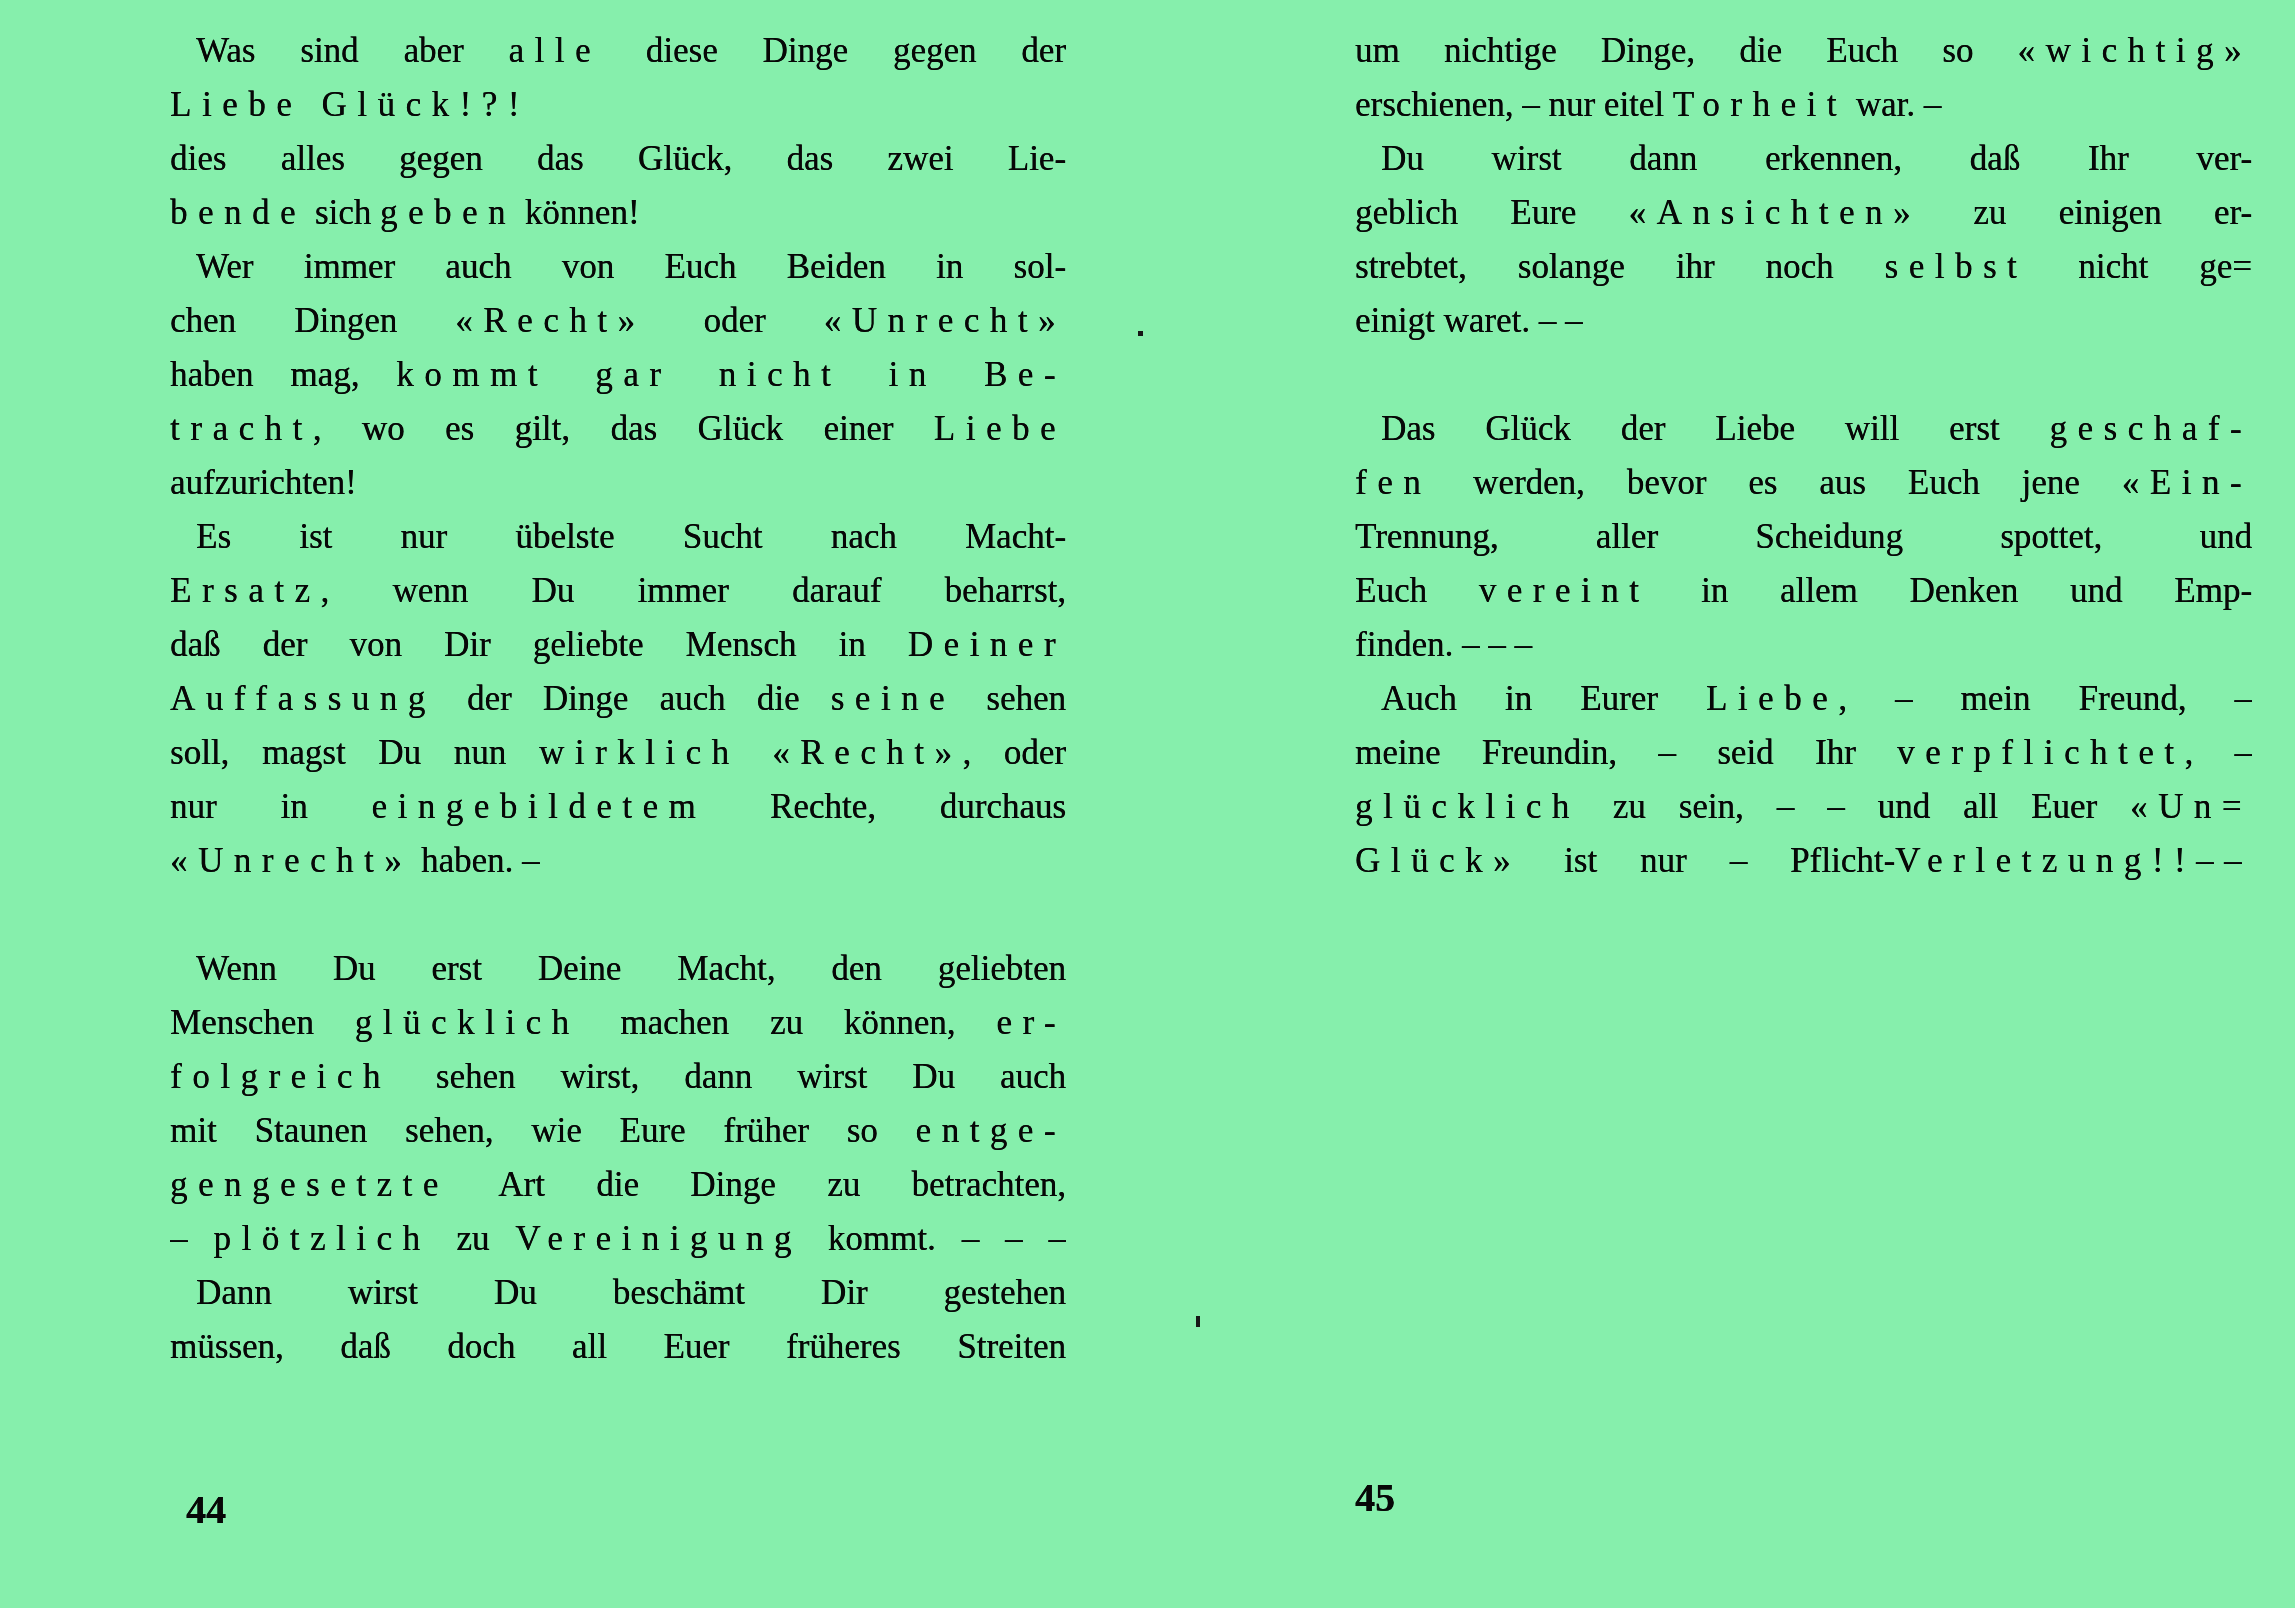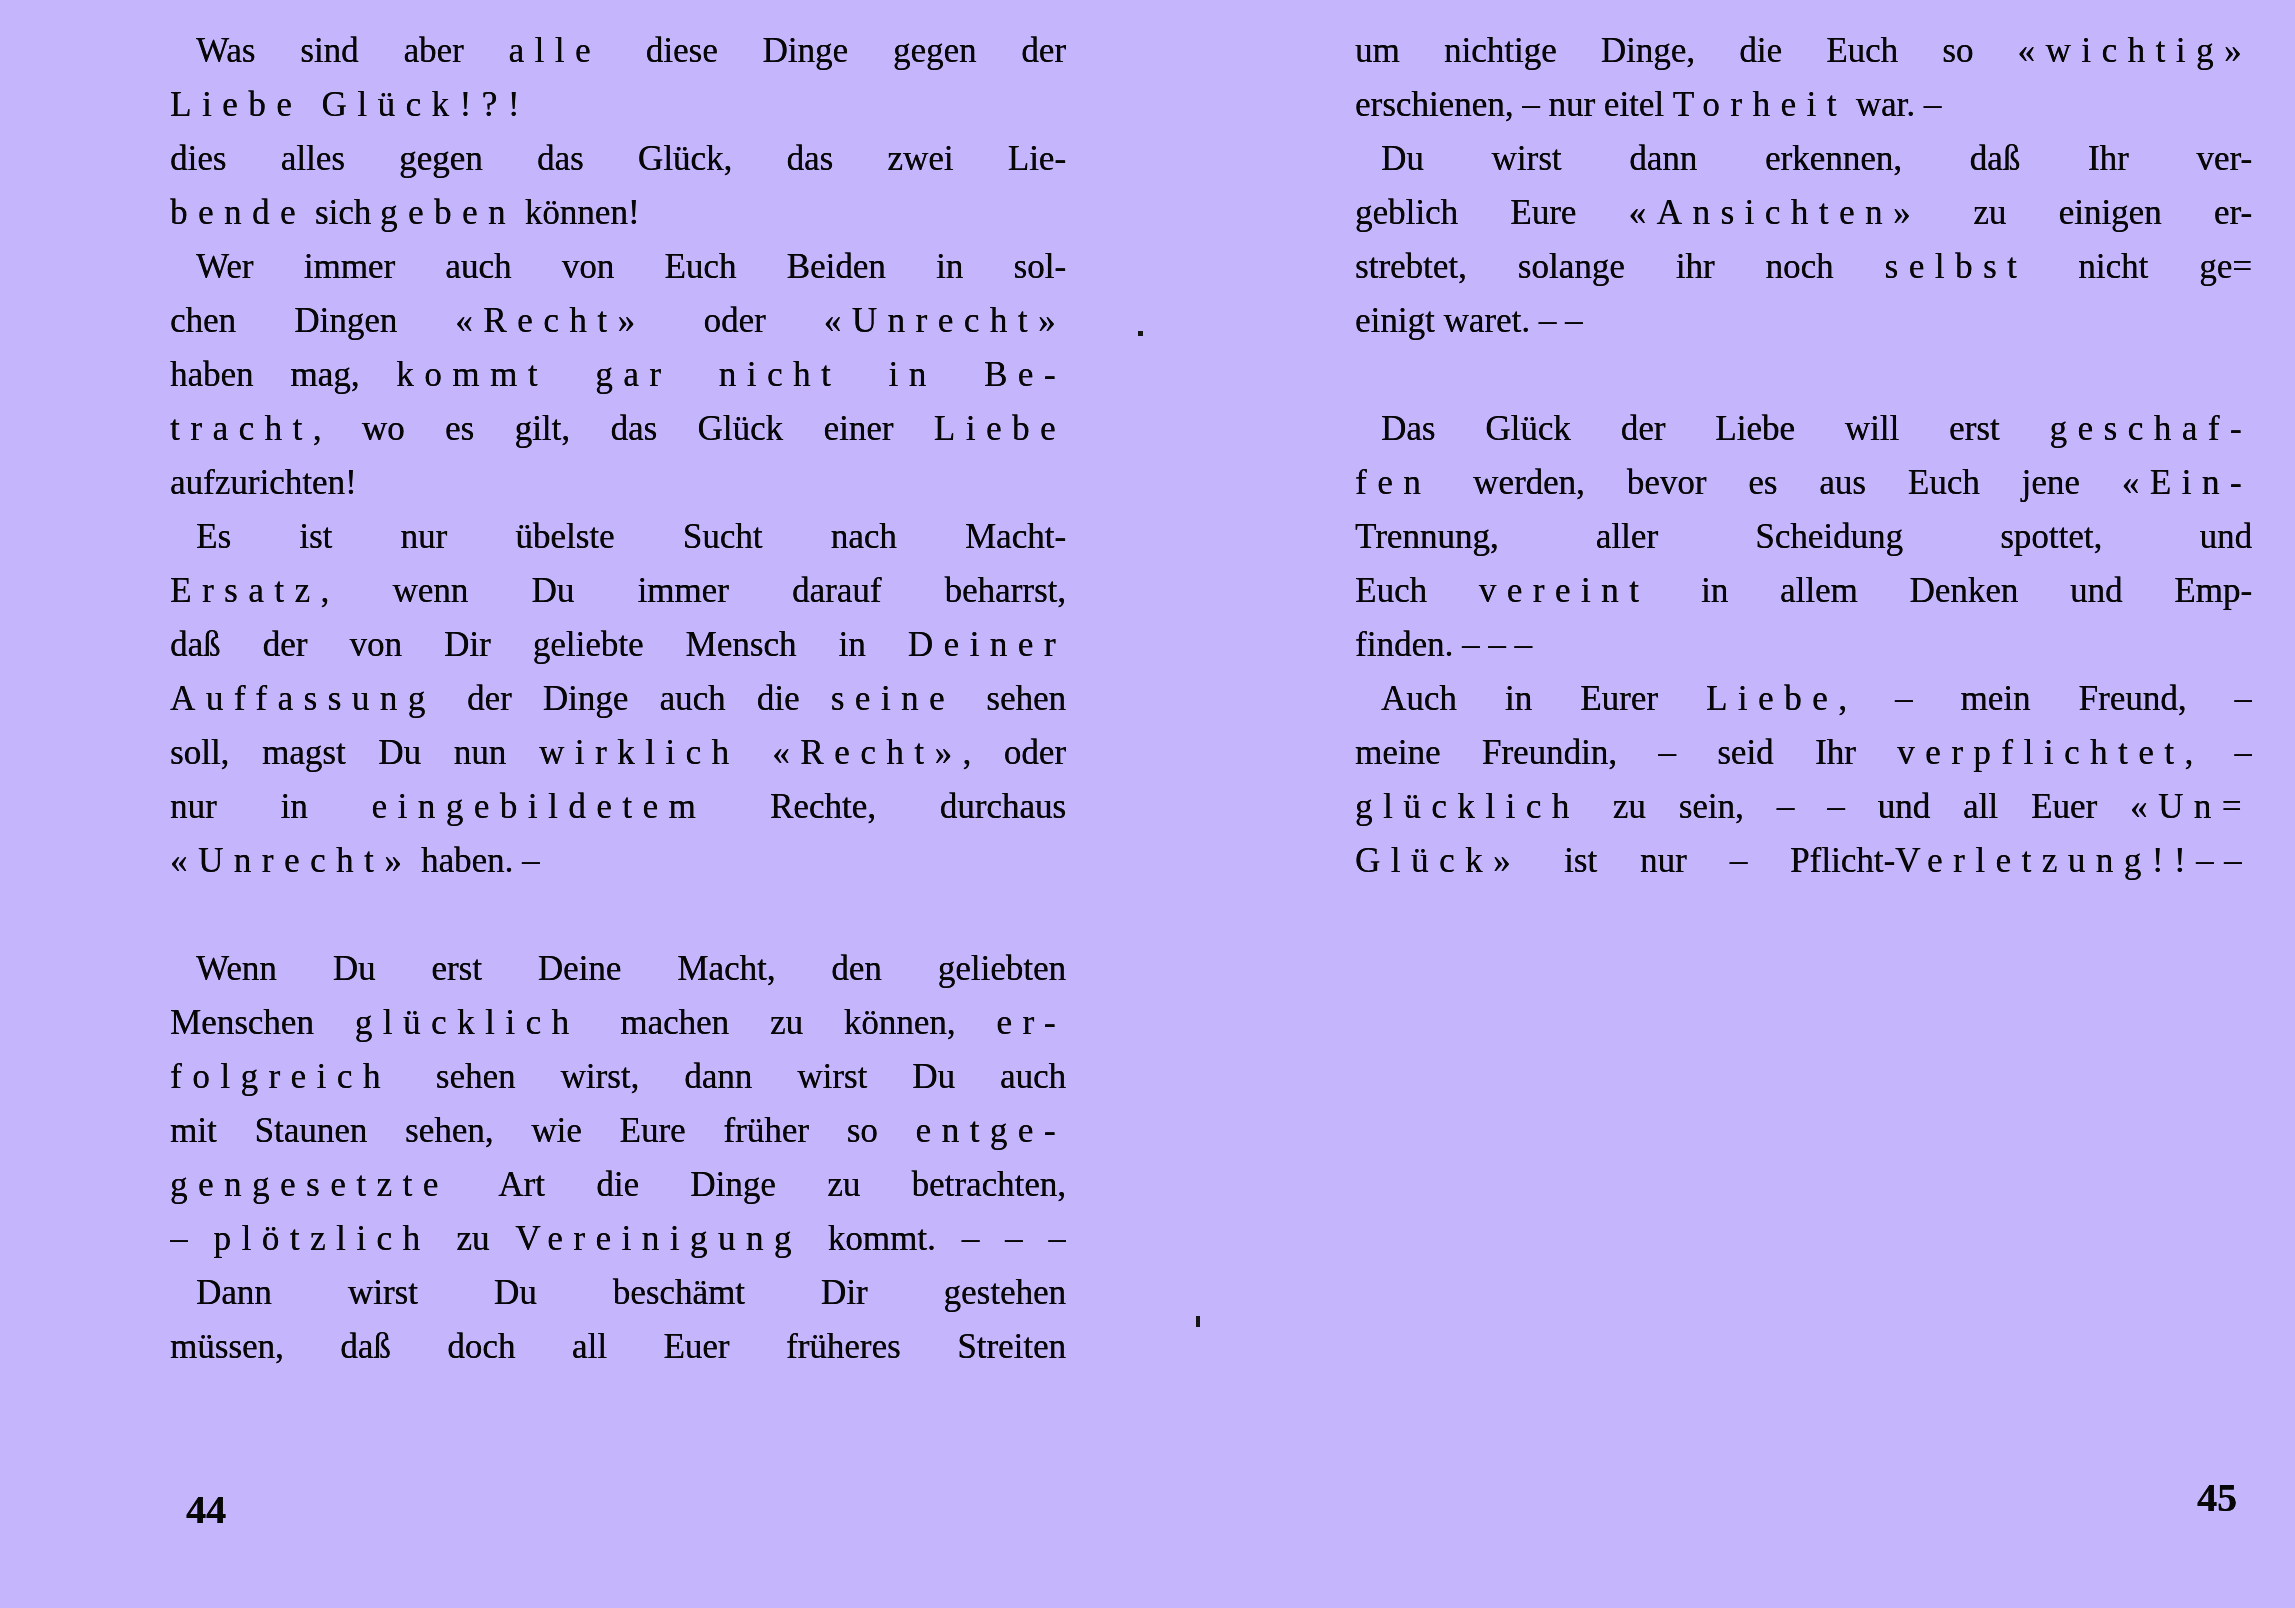--- a/index.html
+++ b/index.html
@@ -1,19 +1,19 @@
 <!DOCTYPE html>
 <html style="font-size:14px"><head>
 <meta charset="utf-8">
 <style>
   html,body{margin:0;padding:0;background:#ffffff;}
   #spread{
     position:relative;
     width:2295px;height:1609px;
-    background:#c4b5fd;
+    background:#86efac;
     color:#070707;
     font-family:"Liberation Serif","DejaVu Serif",serif;
     overflow:hidden;
   }
   .page-col{position:absolute;top:24px;}
   #left-col{left:170px;width:896px;}
   #right-col{left:1355px;width:897px;}
   .line{
     font-size:35px;
     line-height:54px;
@@ -27,21 +27,21 @@
   .line.j{text-align:justify;text-align-last:justify;text-justify:inter-word;}
   .sp{letter-spacing:0.30em;}
   .page-number{
     position:absolute;
     font-size:40px;
     line-height:40px;
     font-weight:bold;
     text-shadow:0.3px 0 0 currentColor;
   }
   #page-num-left{left:186px;top:1478px;margin-top:12px;}
-  #page-num-right{left:1355px;width:882px;top:1478px;text-align:right;}
+  #page-num-right{left:1355px;width:882px;top:1478px;text-align:left;}
   .speck{position:absolute;background:#161616;}
   #speck-1{left:1138px;top:331px;width:5.2px;height:5.2px;}
   #speck-2{left:1196px;top:1316px;width:4.3px;height:11.3px;}
 </style>
 </head>
 <body>
 
 <div id="spread">
 
   <div id="left-col" class="page-col">

